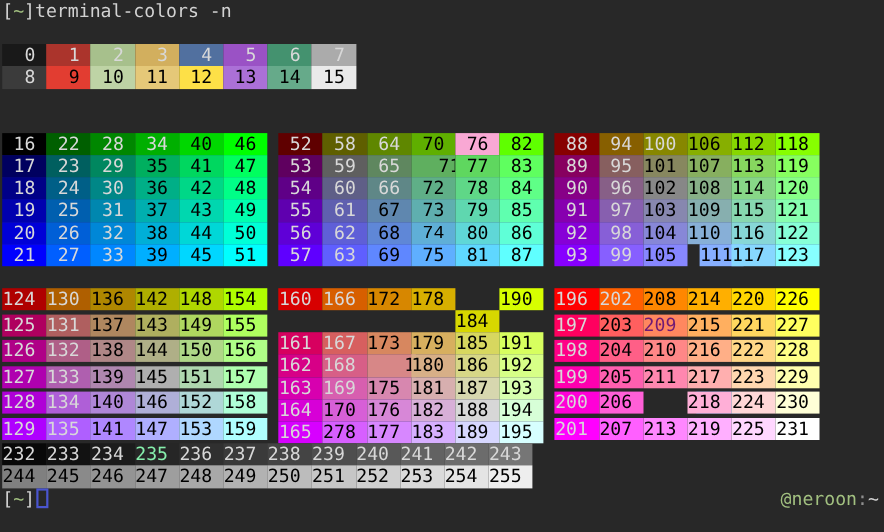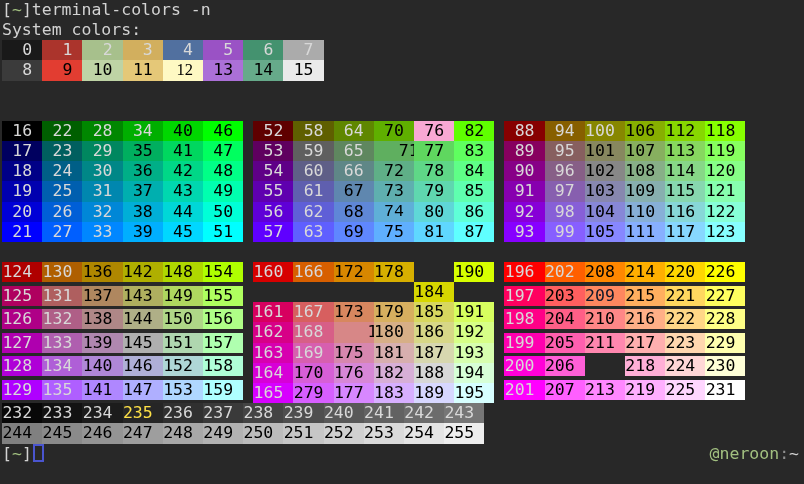--- a/index.html
+++ b/index.html
@@ -26,39 +26,38 @@
     border:2px solid #4a55cf;vertical-align:-3px;margin-left:1px;background:transparent;
   }
 </style>
 </head>
 <body>
 
 <div class="term">
 
   <div class="line" style="top:0px"><span class="fg">[</span><span class="green">~</span><span class="fg">]</span><span class="fg">terminal-colors -n</span></div>
 
-  <div class="line" style="top:20.17px">System colors:</div>
 
   <div class="grid-holder" style="top:40.33px">
     <div class="sys-row">
         <div class="cell" style="background: rgb(25, 25, 25); color: rgb(216, 216, 216);">0</div>
         <div class="cell" style="background: rgb(171, 52, 44); color: rgb(216, 216, 216);">1</div>
         <div class="cell" style="background: rgb(167, 192, 140); color: rgb(216, 216, 216);">2</div>
         <div class="cell" style="background: rgb(210, 175, 94); color: rgb(216, 216, 216);">3</div>
         <div class="cell" style="background: rgb(81, 112, 159); color: rgb(216, 216, 216);">4</div>
         <div class="cell" style="background: rgb(154, 82, 197); color: rgb(216, 216, 216);">5</div>
         <div class="cell" style="background: rgb(68, 146, 111); color: rgb(216, 216, 216);">6</div>
         <div class="cell" style="background: rgb(171, 171, 171); color: rgb(216, 216, 216);">7</div>
       </div>
     <div class="sys-row">
         <div class="cell" style="background: rgb(59, 59, 59); color: rgb(216, 216, 216);">8</div>
         <div class="cell" style="background: rgb(226, 61, 49); color: rgb(0, 0, 0);">9</div>
         <div class="cell" style="background: rgb(190, 211, 165); color: rgb(0, 0, 0);">10</div>
         <div class="cell" style="background: rgb(229, 200, 120); color: rgb(0, 0, 0);">11</div>
-        <div class="cell" style="background: #fef9c3; color: rgb(0, 0, 0); font-family: Liberation Serif, serif;">12</div>
+        <div class="cell" style="background: #fde047; color: rgb(0, 0, 0);">12</div>
         <div class="cell" style="background: rgb(171, 112, 215); color: rgb(0, 0, 0);">13</div>
         <div class="cell" style="background: rgb(102, 170, 138); color: rgb(0, 0, 0);">14</div>
         <div class="cell" style="background: rgb(234, 234, 234); color: rgb(0, 0, 0);">15</div>
       </div>
   </div>
 
 
   <div class="band" style="top:121px">
       <div class="block">
         <div class="cell" style="background: rgb(0, 0, 0); color: rgb(216, 216, 216);">16</div>
@@ -163,21 +162,21 @@
         <div class="cell" style="background: rgb(135, 255, 175); color: rgb(0, 0, 0);">121</div>
         <div class="cell" style="background: rgb(135, 0, 215); color: rgb(216, 216, 216);">92</div>
         <div class="cell" style="background: rgb(135, 95, 215); color: rgb(216, 216, 216);">98</div>
         <div class="cell" style="background: rgb(135, 135, 215); color: rgb(0, 0, 0);">104</div>
         <div class="cell" style="background: rgb(135, 175, 215); color: rgb(0, 0, 0);">110</div>
         <div class="cell" style="background: rgb(135, 215, 215); color: rgb(0, 0, 0);">116</div>
         <div class="cell" style="background: rgb(135, 255, 215); color: rgb(0, 0, 0);">122</div>
         <div class="cell" style="background: rgb(135, 0, 255); color: rgb(216, 216, 216);">93</div>
         <div class="cell" style="background: rgb(135, 95, 255); color: rgb(216, 216, 216);">99</div>
         <div class="cell" style="background: rgb(135, 135, 255); color: rgb(0, 0, 0);">105</div>
-        <div class="cell" style="background: rgb(135, 175, 255); color: rgb(0, 0, 0);">111</div>
+        <div class="cell" style="background: rgb(135, 175, 255); color: rgb(0, 0, 0); margin-left: 11px;">111</div>
         <div class="cell" style="background: rgb(135, 215, 255); color: rgb(0, 0, 0);">117</div>
         <div class="cell" style="background: rgb(135, 255, 255); color: rgb(0, 0, 0);">123</div>
       </div>
     </div>
 
   <div class="band" style="top:262.17px">
       <div class="block">
         <div class="cell" style="background: rgb(175, 0, 0); color: rgb(216, 216, 216);">124</div>
         <div class="cell" style="background: rgb(175, 95, 0); color: rgb(216, 216, 216);">130</div>
         <div class="cell" style="background: rgb(175, 135, 0); color: rgb(0, 0, 0);">136</div>
@@ -240,36 +239,36 @@
         <div class="cell" style="background: rgb(215, 175, 175); color: rgb(0, 0, 0);">181</div>
         <div class="cell" style="background: rgb(215, 215, 175); color: rgb(0, 0, 0);">187</div>
         <div class="cell" style="background: rgb(215, 255, 175); color: rgb(0, 0, 0);">193</div>
         <div class="cell" style="background: rgb(215, 0, 215); color: rgb(216, 216, 216);">164</div>
         <div class="cell" style="background: rgb(215, 95, 215); color: rgb(0, 0, 0);">170</div>
         <div class="cell" style="background: rgb(215, 135, 215); color: rgb(0, 0, 0);">176</div>
         <div class="cell" style="background: rgb(215, 175, 215); color: rgb(0, 0, 0);">182</div>
         <div class="cell" style="background: rgb(215, 215, 215); color: rgb(0, 0, 0);">188</div>
         <div class="cell" style="background: rgb(215, 255, 215); color: rgb(0, 0, 0);">194</div>
         <div class="cell" style="background: rgb(215, 0, 255); color: rgb(216, 216, 216);">165</div>
-        <div class="cell" style="background: rgb(215, 95, 255); color: rgb(0, 0, 0);">279</div>
+        <div class="cell" style="background: rgb(215, 95, 255); color: rgb(0, 0, 0);">278</div>
         <div class="cell" style="background: rgb(215, 135, 255); color: rgb(0, 0, 0);">177</div>
         <div class="cell" style="background: rgb(215, 175, 255); color: rgb(0, 0, 0);">183</div>
         <div class="cell" style="background: rgb(215, 215, 255); color: rgb(0, 0, 0);">189</div>
         <div class="cell" style="background: rgb(215, 255, 255); color: rgb(0, 0, 0);">195</div>
       </div>
       <div class="block">
         <div class="cell" style="background: rgb(255, 0, 0); color: rgb(216, 216, 216);">196</div>
         <div class="cell" style="background: rgb(255, 95, 0); color: rgb(216, 216, 216);">202</div>
         <div class="cell" style="background: rgb(255, 135, 0); color: rgb(0, 0, 0);">208</div>
         <div class="cell" style="background: rgb(255, 175, 0); color: rgb(0, 0, 0);">214</div>
         <div class="cell" style="background: rgb(255, 215, 0); color: rgb(0, 0, 0);">220</div>
         <div class="cell" style="background: rgb(255, 255, 0); color: rgb(0, 0, 0);">226</div>
         <div class="cell" style="background: rgb(255, 0, 95); color: rgb(216, 216, 216);">197</div>
         <div class="cell" style="background: rgb(255, 95, 95); color: rgb(0, 0, 0);">203</div>
-        <div class="cell" style="background: rgb(255, 135, 95); color: #0f172a;">209</div>
+        <div class="cell" style="background: rgb(255, 135, 95); color: #701a75;">209</div>
         <div class="cell" style="background: rgb(255, 175, 95); color: rgb(0, 0, 0);">215</div>
         <div class="cell" style="background: rgb(255, 215, 95); color: rgb(0, 0, 0);">221</div>
         <div class="cell" style="background: rgb(255, 255, 95); color: rgb(0, 0, 0);">227</div>
         <div class="cell" style="background: rgb(255, 0, 135); color: rgb(216, 216, 216);">198</div>
         <div class="cell" style="background: rgb(255, 95, 135); color: rgb(0, 0, 0);">204</div>
         <div class="cell" style="background: rgb(255, 135, 135); color: rgb(0, 0, 0);">210</div>
         <div class="cell" style="background: rgb(255, 175, 135); color: rgb(0, 0, 0);">216</div>
         <div class="cell" style="background: rgb(255, 215, 135); color: rgb(0, 0, 0);">222</div>
         <div class="cell" style="background: rgb(255, 255, 135); color: rgb(0, 0, 0);">228</div>
         <div class="cell" style="background: rgb(255, 0, 175); color: rgb(216, 216, 216);">199</div>
@@ -291,21 +290,21 @@
         <div class="cell" style="background: rgb(255, 215, 255); color: rgb(0, 0, 0);">225</div>
         <div class="cell" style="background: rgb(255, 255, 255); color: rgb(0, 0, 0);">231</div>
       </div>
     </div>
 
   <div class="grid-holder" style="top:403.33px">
     <div class="sys-row">
         <div class="cell" style="background: rgb(8, 8, 8); color: rgb(216, 216, 216);">232</div>
         <div class="cell" style="background: rgb(18, 18, 18); color: rgb(216, 216, 216);">233</div>
         <div class="cell" style="background: rgb(28, 28, 28); color: rgb(216, 216, 216);">234</div>
-        <div class="cell" style="background: rgb(38, 38, 38); color: #fde047;">235</div>
+        <div class="cell" style="background: rgb(38, 38, 38); color: #86efac;">235</div>
         <div class="cell" style="background: rgb(48, 48, 48); color: rgb(216, 216, 216);">236</div>
         <div class="cell" style="background: rgb(58, 58, 58); color: rgb(216, 216, 216);">237</div>
         <div class="cell" style="background: rgb(68, 68, 68); color: rgb(216, 216, 216);">238</div>
         <div class="cell" style="background: rgb(78, 78, 78); color: rgb(216, 216, 216);">239</div>
         <div class="cell" style="background: rgb(88, 88, 88); color: rgb(216, 216, 216);">240</div>
         <div class="cell" style="background: rgb(98, 98, 98); color: rgb(216, 216, 216);">241</div>
         <div class="cell" style="background: rgb(108, 108, 108); color: rgb(216, 216, 216);">242</div>
         <div class="cell" style="background: rgb(118, 118, 118); color: rgb(216, 216, 216);">243</div>
       </div>
     <div class="sys-row">

